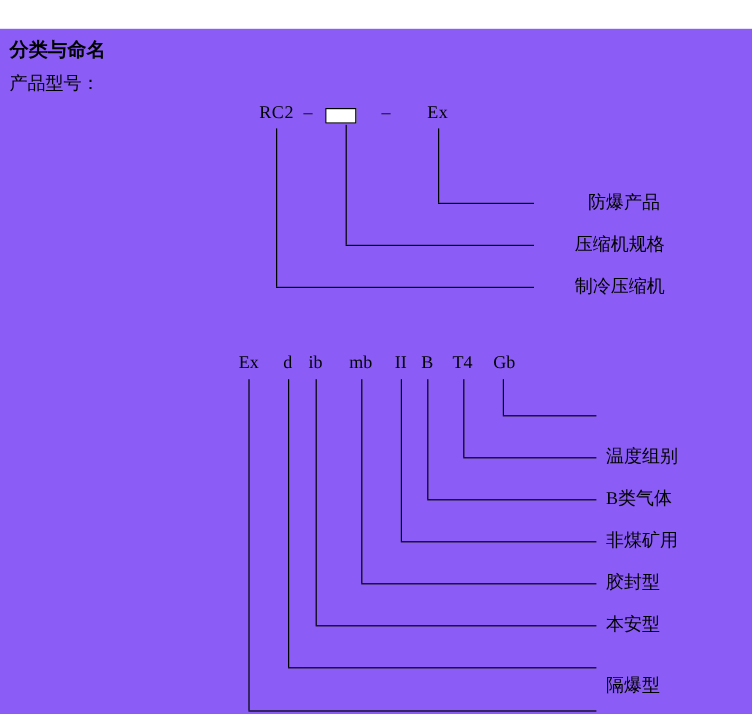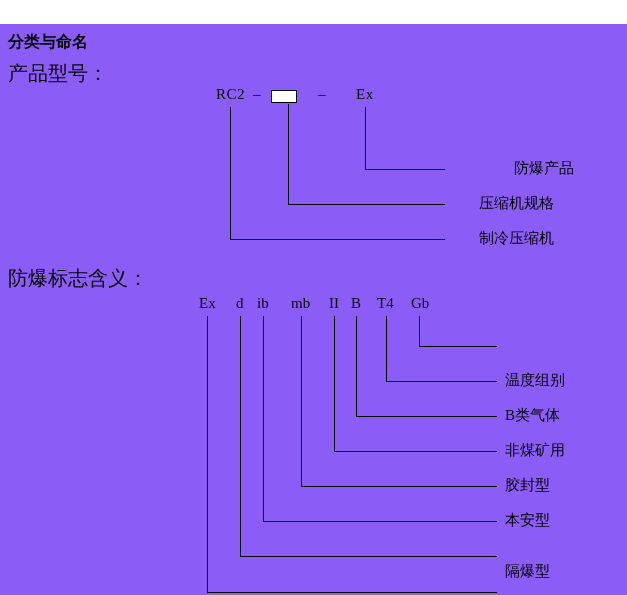--- a/index.html
+++ b/index.html
@@ -12,21 +12,21 @@
     color: #000000;
     overflow: hidden;
     margin-top: 24px;
   }
   .abs { position: absolute; white-space: nowrap; }
   .title {
     font-family: "Liberation Sans", "DejaVu Sans", sans-serif;
     font-weight: bold;
     font-size: 16px;
   }
-  .section-label { font-size: 20px; }
+  .section-label { font-size: 15px; }
   .code-text { font-size: 15px; letter-spacing: 0.5px; }
   .token { font-size: 15px; }
   .leaf-label { font-size: 15px; }
   .vline { position: absolute; width: 1px; background: #000000; }
   .hline { position: absolute; height: 1px; background: #000000; }
   .spec-box {
     position: absolute;
     border: 1px solid #000000;
     background: #ffffff;
   }
@@ -46,25 +46,24 @@
   <div class="abs code-text" style="left:356px; top:62px;">Ex</div>
 
   <div class="vline" style="left:365px; top:83px; height:62px;"></div>
   <div class="vline" style="left:288px; top:80px; height:100px;"></div>
   <div class="vline" style="left:230px; top:83px; height:132px;"></div>
 
   <div class="hline" style="left:365px; top:145px; width:80px;"></div>
   <div class="hline" style="left:288px; top:180px; width:157px;"></div>
   <div class="hline" style="left:230px; top:215px; width:215px;"></div>
 
-  <div class="abs leaf-label" style="left:503px; top:135px;padding-left:11px;">防爆产品</div>
+  <div class="abs leaf-label" style="left:479px; top:135px;padding-left:11px;">防爆产品</div>
   <div class="abs leaf-label" style="left:479px; top:170px;">压缩机规格</div>
   <div class="abs leaf-label" style="left:479px; top:205px;">制冷压缩机</div>
 
-  <div class="abs section-label" style="left:8px; top:241px;">防爆标志含义：</div>
 
   <div class="abs token" style="left:199px; top:271px;">Ex</div>
   <div class="abs token" style="left:236px; top:271px;">d</div>
   <div class="abs token" style="left:257px; top:271px;">ib</div>
   <div class="abs token" style="left:291px; top:271px;">mb</div>
   <div class="abs token" style="left:329px; top:271px;">II</div>
   <div class="abs token" style="left:351px; top:271px;">B</div>
   <div class="abs token" style="left:377px; top:271px;">T4</div>
   <div class="abs token" style="left:411px; top:271px;">Gb</div>
 

